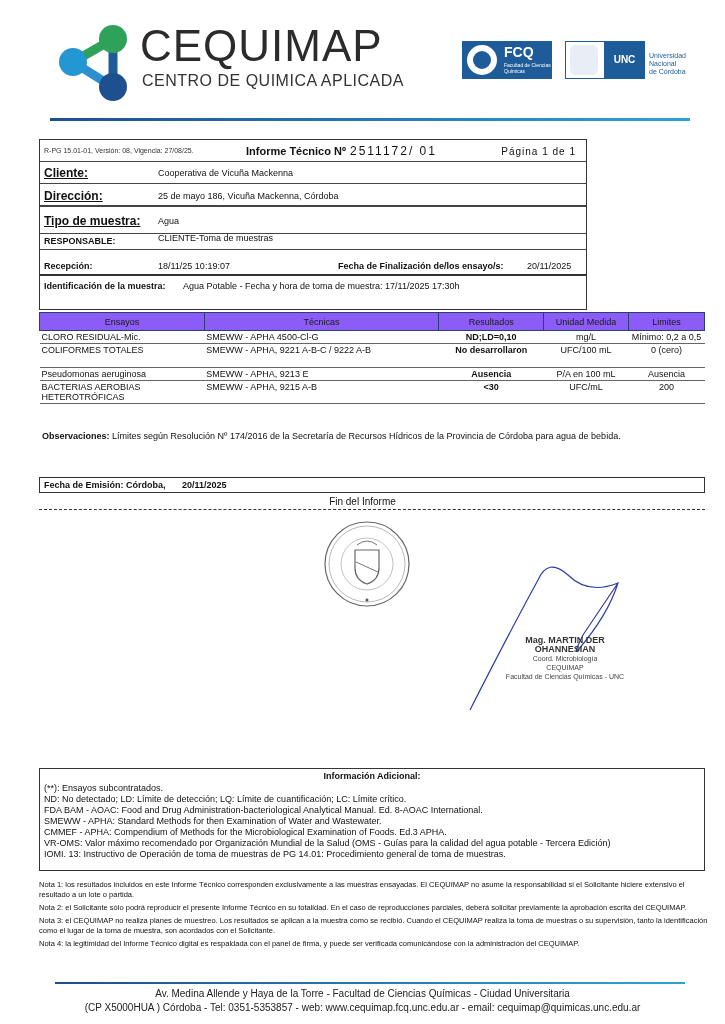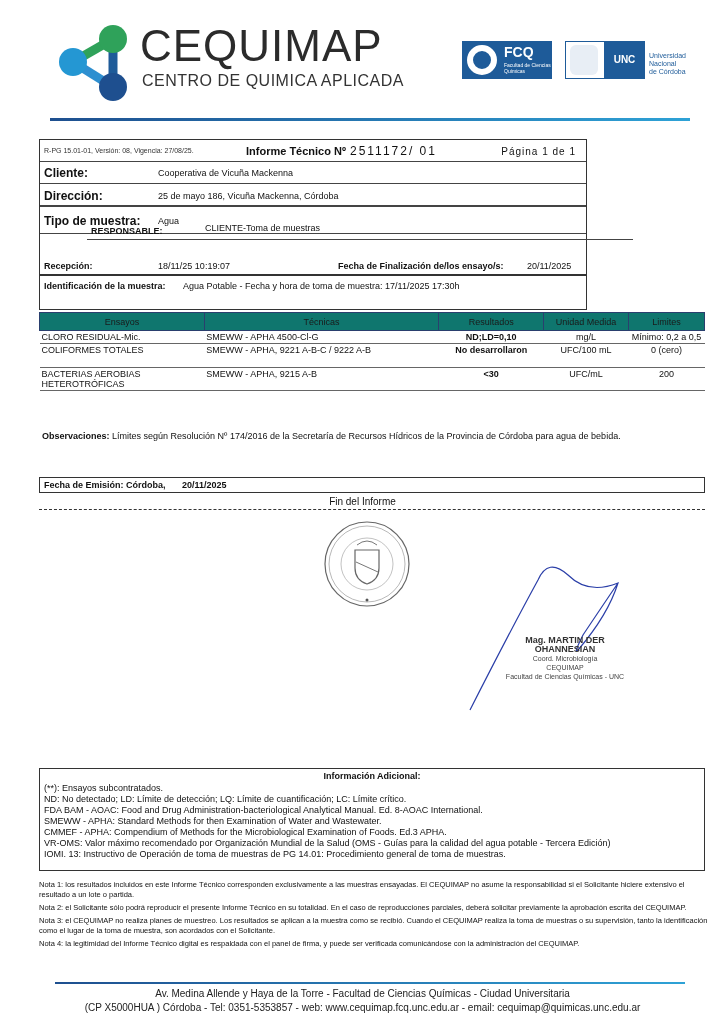--- a/index.html
+++ b/index.html
@@ -22,33 +22,33 @@
   .header-rule { left: 50px; top: 118px; width: 640px; height: 3px; background: linear-gradient(to right, #1e4f8f, #2ea2d6); }
 
   
   .main-box { left: 39px; top: 139px; width: 548px; height: 171px; border: 1.5px solid #333; }
   .row { position: absolute; left: 0; width: 100%; border-bottom: 1px solid #444; font-size: 9px; }
   .row-top { top: 0; height: 22px; }
   .row-top .code { position: absolute; left: 4px; top: 7px; font-size: 7px; color: #333; }
   .row-top .title { position: absolute; left: 206px; top: 4px; font-size: 11px; font-weight: bold; }
   .row-top .num { font-weight: normal; font-size: 12px; letter-spacing: 2px; margin-left: 4px; }
   .row-top .page { position: absolute; right: 10px; top: 6px; font-size: 10px; letter-spacing: 1px; }
-  .label-lg { position: absolute; left: 4px; font-size: 12px; font-weight: bold; }
+  .label-lg { position: absolute; left: 4px; font-size: 12px; font-weight: bold; text-decoration: underline; }
   .label-sm { position: absolute; left: 4px; font-size: 9px; font-weight: bold; }
   .value { position: absolute; left: 118px; font-size: 9px; }
   .row-cliente { top: 22px; height: 22px; }
   .row-dir { top: 44px; height: 22px; }
   .row-tipo { top: 66px; height: 28px; border-top: 1px solid #444; }
-  .row-resp { top: 78px; height: 22px; margin-left: 47px; }
+  .row-resp { top: 88px; height: 22px; }
   .row-recep { top: 116px; height: 20px; border-bottom: 2px solid #333; }
   .row-ident { top: 137px; height: 34px; border-bottom: none; }
 
   
   .res-table { left: 39px; top: 312px; width: 666px; border-collapse: collapse; font-size: 9px; }
-  .res-table th { background: #0f766e; border: 1px solid #2a3f6e; font-weight: normal; color: #1a1a1a; height: 18px; font-size: 9px; }
+  .res-table th { background: #8b5cf6; border: 1px solid #2a3f6e; font-weight: normal; color: #1a1a1a; height: 18px; font-size: 9px; }
   .res-table td { vertical-align: top; padding: 1px 2px; line-height: 10px; border-bottom: 1px solid #666; }
   .res-table td.c { text-align: center; }
   .res-table td.b { font-weight: bold; }
   .observ { left: 42px; top: 431px; font-size: 9px; }
   .observ b { font-weight: bold; }
 
   .emision-box { left: 39px; top: 477px; width: 666px; height: 16px; border: 1.5px solid #333; font-size: 9px; font-weight: bold; padding: 2px 4px; }
   .fin-label { left: 0; width: 725px; top: 496px; text-align: center; font-size: 10px; }
   .dashed { left: 39px; top: 509px; width: 666px; border-top: 1px dashed #333; }
 
@@ -157,20 +157,27 @@
       <td class="c">mg/L</td>
       <td class="c" style="white-space:nowrap">Mínimo: 0,2 a 0,5</td>
     </tr>
     <tr style="height:24px">
       <td>COLIFORMES TOTALES</td>
       <td style="padding-right:40px">SMEWW - APHA, 9221 A-B-C / 9222 A-B</td>
       <td class="c b">No desarrollaron</td>
       <td class="c">UFC/100 mL</td>
       <td class="c">0 (cero)</td>
     </tr>
+    <tr style="height:12px">
+      <td>Pseudomonas aeruginosa</td>
+      <td>SMEWW - APHA, 9213 E</td>
+      <td class="c b">Ausencia</td>
+      <td class="c">P/A en 100 mL</td>
+      <td class="c">Ausencia</td>
+    </tr>
     <tr style="height:22px">
       <td style="padding-right:40px">BACTERIAS AEROBIAS HETEROTRÓFICAS</td>
       <td>SMEWW - APHA, 9215 A-B</td>
       <td class="c b">&lt;30</td>
       <td class="c">UFC/mL</td>
       <td class="c">200</td>
     </tr>
   </tbody>
 </table>
 

